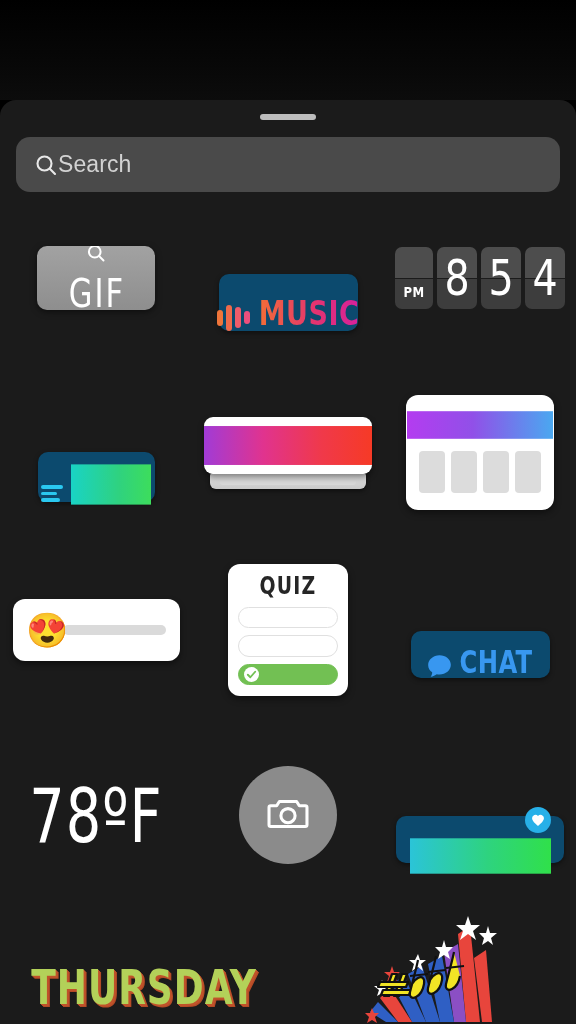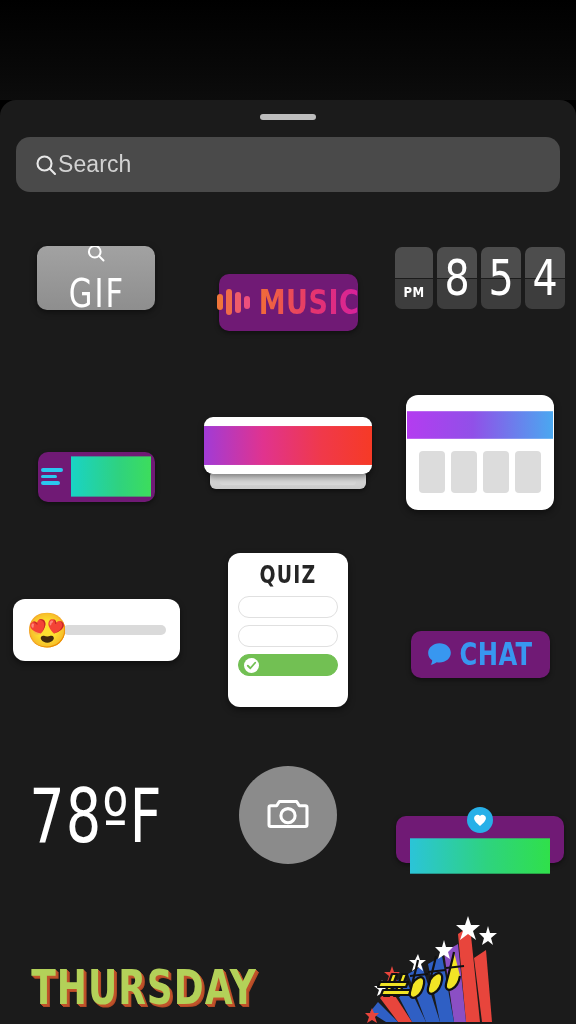--- a/index.html
+++ b/index.html
@@ -38,22 +38,22 @@
   .search-placeholder {
     font-size:23px; color:#d2d2d2; letter-spacing:.1px;
   }
 
   
   .row { position:absolute; left:0; width:576px; display:flex; }
   .cell { flex:1 1 0; display:flex; align-items:center; justify-content:center; }
 
   
   .pill {
-    background:#701a75; border-radius:10px;
-    display:flex; align-items:center; justify-content:center;
+    background:#0c4a6e; border-radius:10px;
+    display:flex; align-items:flex-end; justify-content:center;
     box-shadow:0 2px 5px rgba(0,0,0,.45);
     margin-top:48px;
   }
 
   
   .gif-sticker {
     width:118px; height:64px; border-radius:10px;
     background:linear-gradient(180deg,#a2a2a2 0%, #8e8e8e 100%);
     display:flex; align-items:center; justify-content:center; gap:10px;
     box-shadow:0 2px 6px rgba(0,0,0,.5);
@@ -166,21 +166,21 @@
     display:flex; align-items:center; padding:0 14px; gap:0;
     box-shadow:0 3px 6px rgba(0,0,0,.45);
   }
   .slider-emoji { font-size:34px; line-height:1; position:relative; z-index:2; }
   .slider-track {
     flex:1; height:10px; border-radius:5px; background:#dadada; margin-left:-6px;
   }
 
   
   .quiz-sticker {
-    width:120px; height:154px; border-radius:12px; background:#fff;
+    width:120px; height:132px; border-radius:12px; background:#fff;
     display:flex; flex-direction:column; align-items:center;
     padding:10px 10px 11px; gap:7px;
     box-shadow:0 3px 7px rgba(0,0,0,.45);
   }
   .quiz-title {
     font-size:21px; color:#262626; font-weight:700; letter-spacing:1.2px;
     font-family:"DejaVu Sans Condensed","Liberation Sans", sans-serif;
     transform:scaleY(1.15); margin-bottom:2px;
   }
   .quiz-opt { width:100%; height:22px; border-radius:11px; border:1.5px solid #e0e0e0; background:#fff; }

